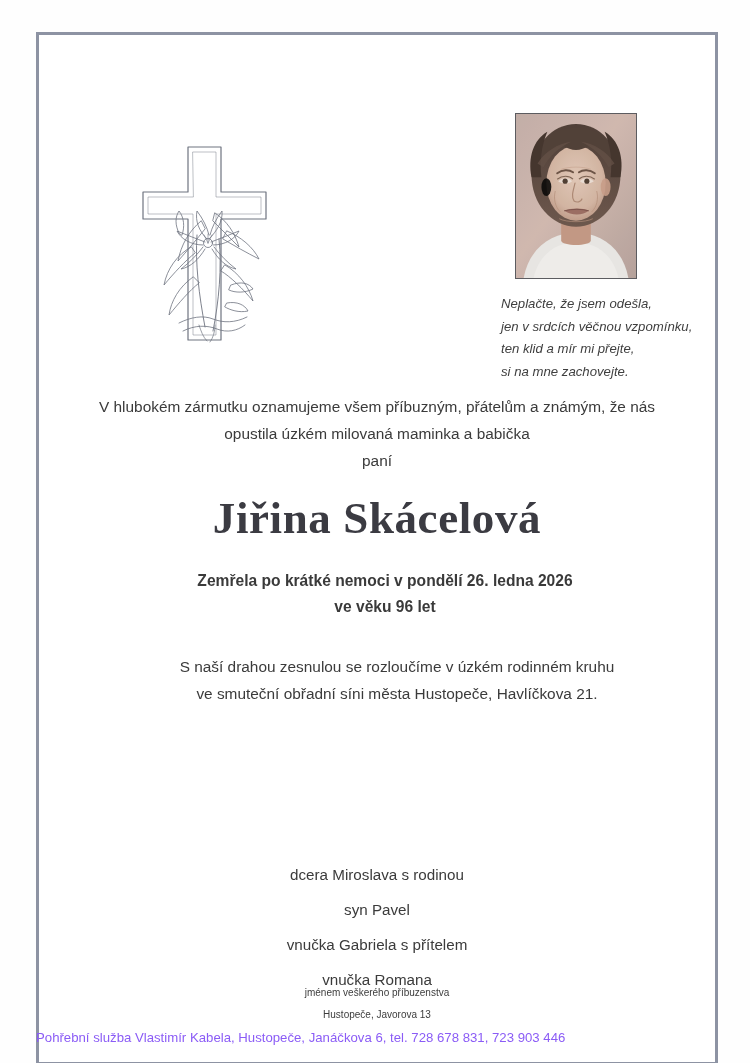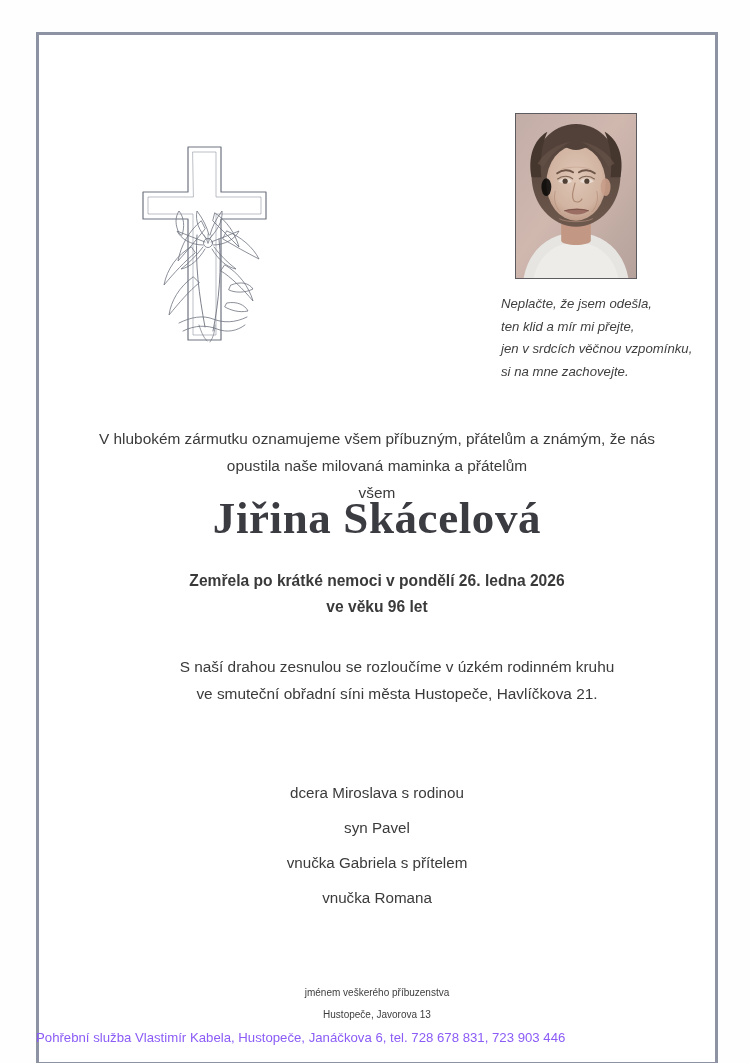--- a/index.html
+++ b/index.html
@@ -85,58 +85,58 @@
     left: 0;
     width: 100%;
     text-align: center;
   }
 
   .announce {
     top: 358px;
     font-size: 15.4px;
     line-height: 27px;
     color: #3b3b3b;
-    margin-top: 32px;
   }
 
   .deceased-name {
     top: 458px;
     font-family: "Liberation Serif", serif;
     font-weight: 700;
     font-size: 45px;
     letter-spacing: 0.6px;
     color: #3b3b42;
     line-height: 1.15;
   }
 
   .death-info {
     top: 533px;
     font-size: 15.6px;
     font-weight: 700;
     line-height: 26px;
     color: #3a3a3a;
+    margin-left: 8px;
   }
 
   .ceremony {
     top: 618px;
     font-size: 15.4px;
     line-height: 27px;
     color: #3b3b3b;
     margin-left: 20px;
   }
 
   .family-heading {
     top: 745px;
     font-size: 15.4px;
     font-weight: 700;
     color: #343434;
   }
 
   .family-list {
-    top: 740px;
+    top: 822px;
     font-size: 15.2px;
     line-height: 35px;
     color: #3b3b3b;
   }
 
   .closing {
     top: 947px;
     font-size: 10px;
     line-height: 22px;
     color: #3d3d3d;
@@ -254,29 +254,29 @@
 
           <ellipse cx="31" cy="74" rx="5" ry="9" fill="#cd a08b" opacity="0.9"></ellipse>
           <ellipse cx="91" cy="74" rx="5" ry="9" fill="#cda08b" opacity="0.9"></ellipse>
 
           <rect width="122" height="166" fill="#8c7f78" opacity="0.08"></rect>
         </svg>
       </div>
 
       <div class="verse">
         <div>Neplačte, že jsem odešla,</div>
+        <div>jen v srdcích věčnou vzpomínku,</div>
         <div>ten klid a mír mi přejte,</div>
-        <div>jen v srdcích věčnou vzpomínku,</div>
         <div>si na mne zachovejte.</div>
       </div>
 
       <div class="block announce">
         <div>V hlubokém zármutku oznamujeme všem příbuzným, přátelům a známým, že nás</div>
-        <div>opustila naše milovaná maminka a přátelům</div>
-        <div>všem</div>
+        <div>opustila úzkém milovaná maminka a babička</div>
+        <div>paní</div>
       </div>
 
       <div class="block deceased-name">Jiřina Skácelová</div>
 
       <div class="block death-info">
         <div>Zemřela po krátké nemoci v pondělí 26. ledna 2026</div>
         <div>ve věku 96 let</div>
       </div>
 
       <div class="block ceremony">

